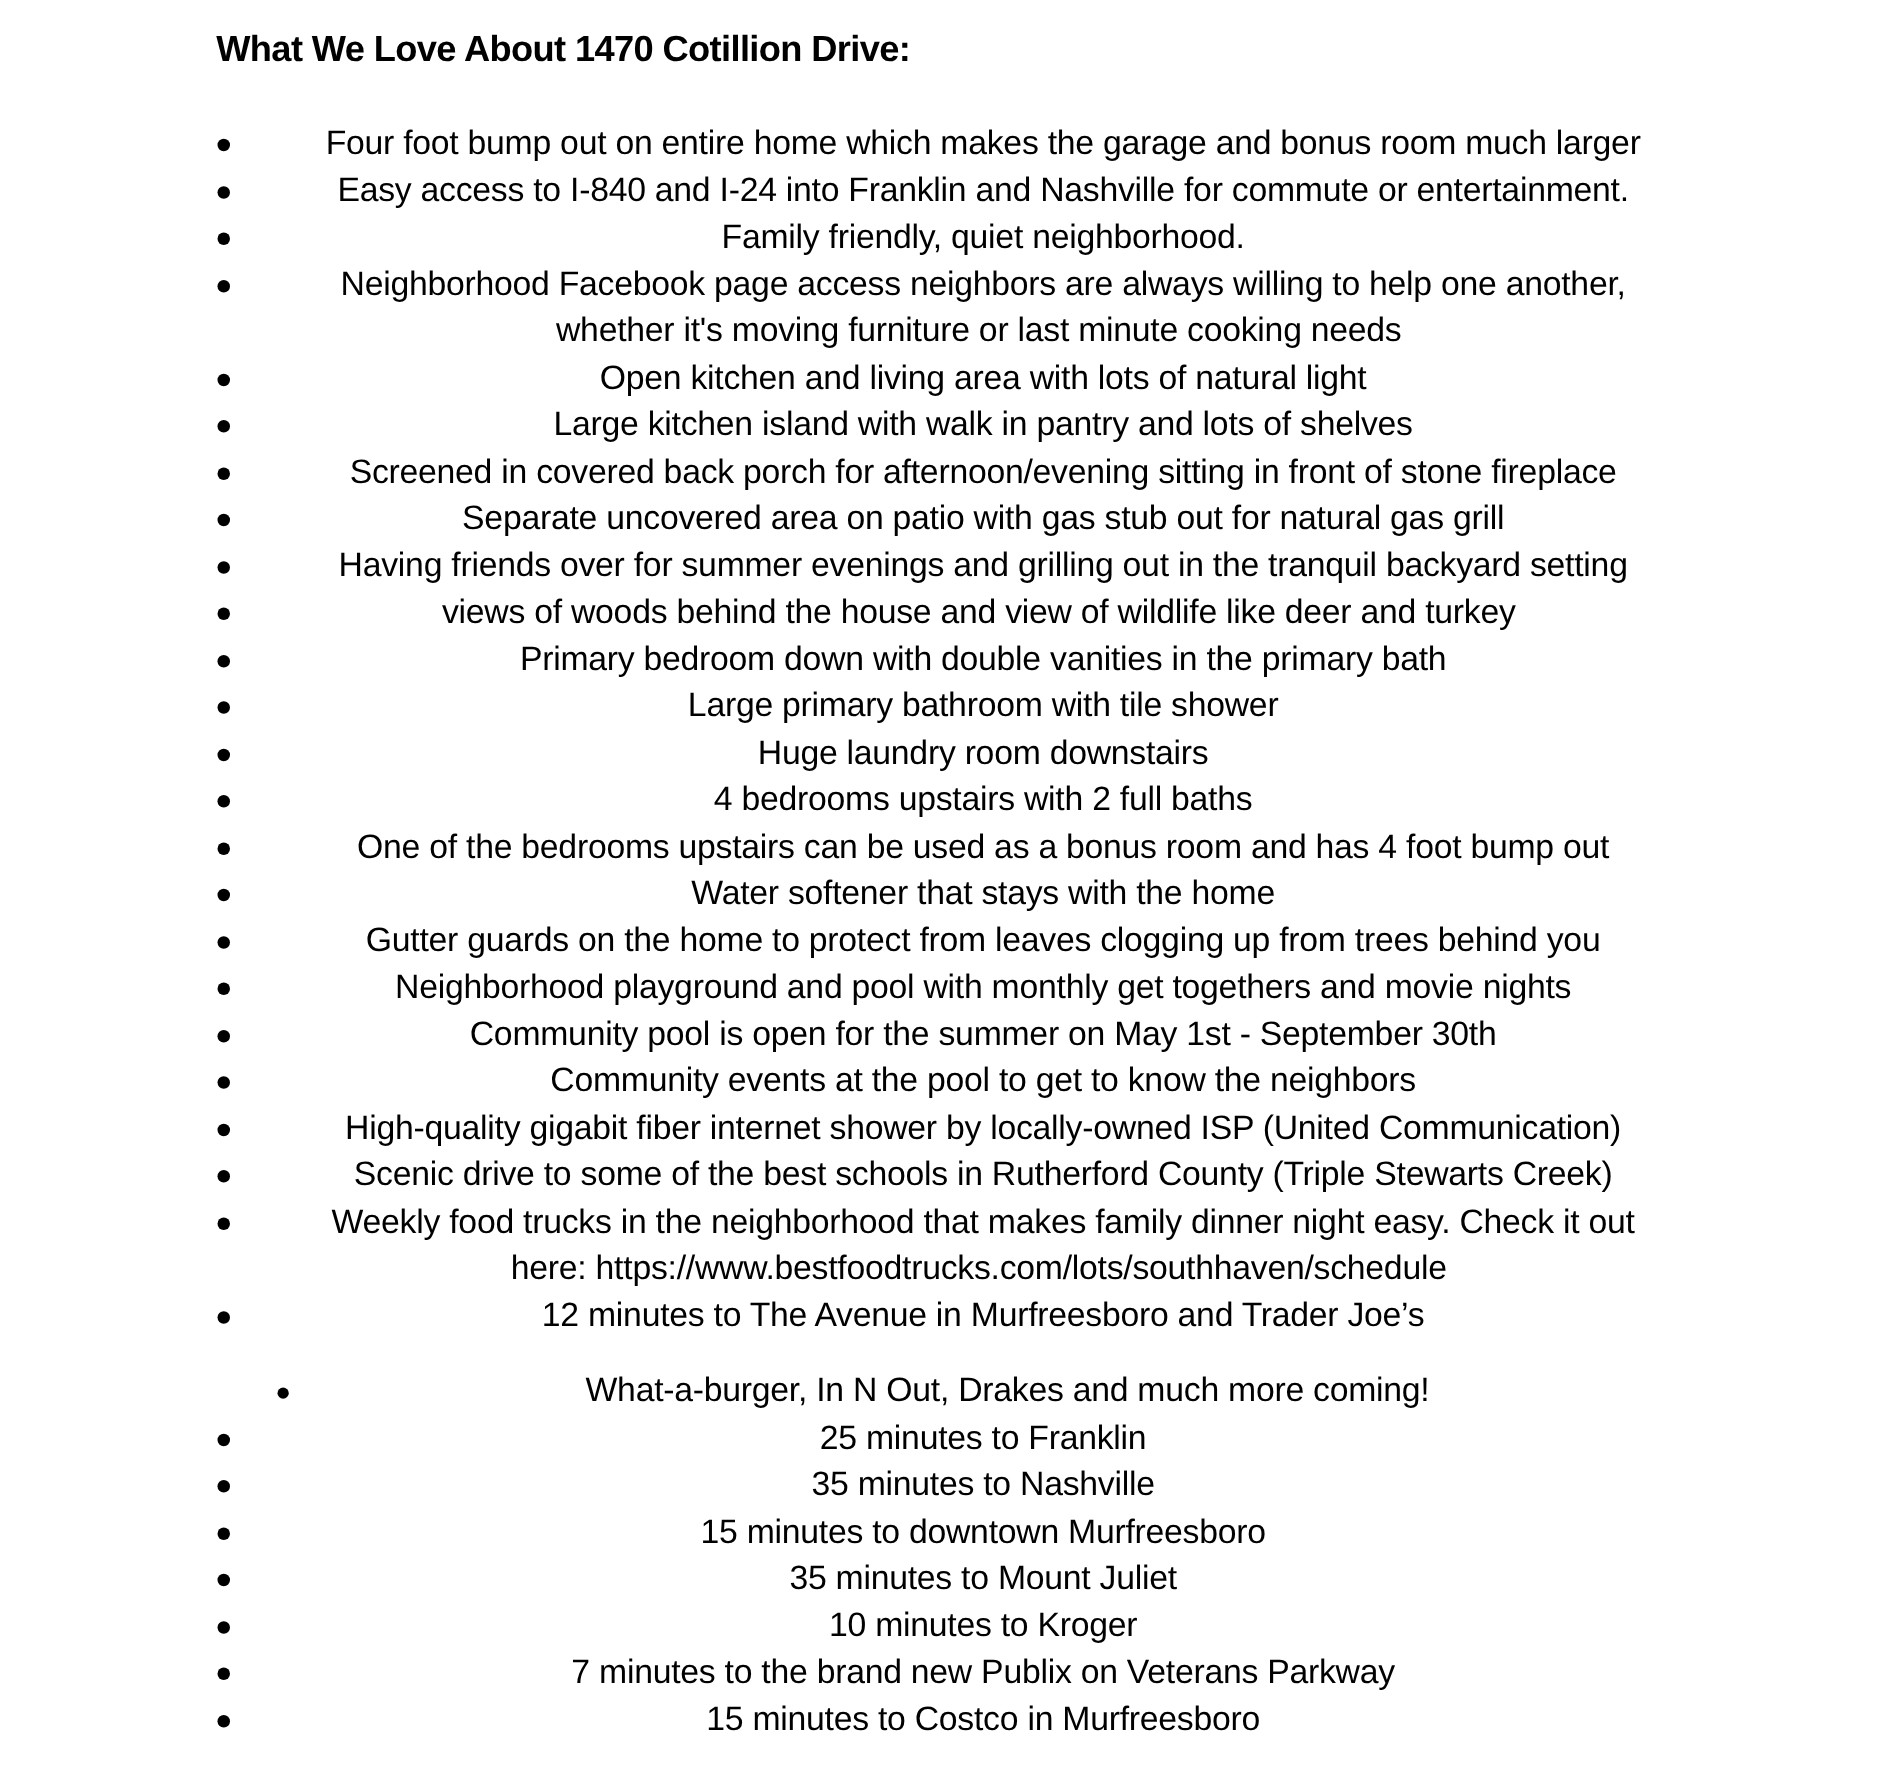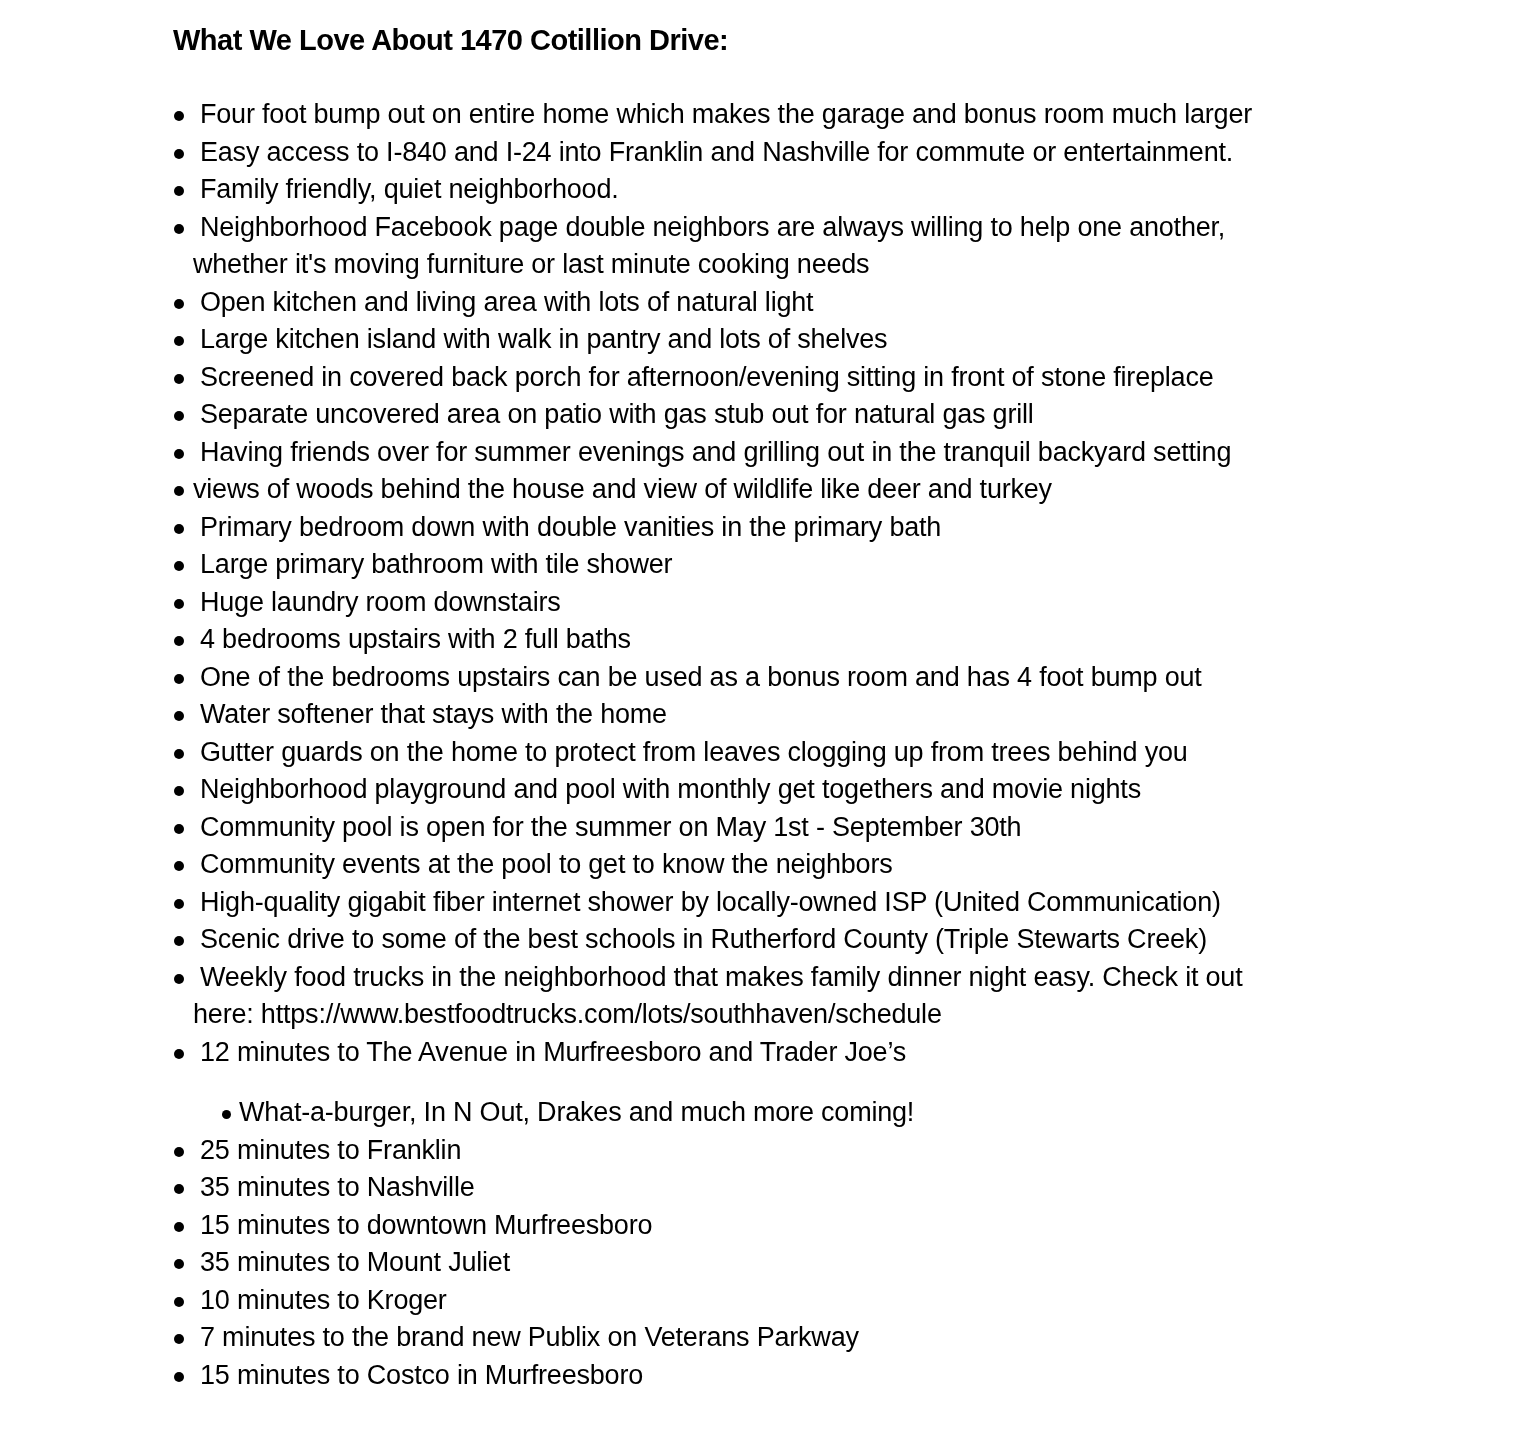--- a/index.html
+++ b/index.html
@@ -1,36 +1,36 @@
 <!DOCTYPE html>
 <html><head>
 <meta charset="utf-8">
 <style>
   html, body { margin: 0; padding: 0; background: #ffffff; }
   body { width: 1518px; height: 1430px; position: relative; overflow: hidden;
          font-family: "Liberation Sans", sans-serif; color: #000; }
   .doc { position: absolute; left: 173px; top: 20px; width: 1200px; }
   .title { font-weight: bold; font-size: 29px; letter-spacing: -0.5px; line-height: 40px; margin: 0 0 36px 0; }
   ul.list { list-style: none; margin: 0; padding: 0; }
-  ul.list li { position: relative; font-size: 27px; line-height: 37.5px; padding-left: 27px; letter-spacing: -0.2px; }
+  ul.list li { position: relative; font-size: 27px; line-height: 37.5px; padding-left: 27px; letter-spacing: -0.2px; text-align: center; }
   ul.list li .bullet { position: absolute; left: 1px; top: 15px; width: 10px; height: 10px; border-radius: 50%; background: #000; }
   ul.list li .cont { display: block; margin-left: -7px; }
   ul.list li.sub { padding-left: 66px; margin-top: 23px; }
   ul.list li.sub .bullet { left: 49px; width: 9px; height: 9px; top: 16px; }
 </style>
 </head>
 <body>
 
 <div class="doc">
   <div class="title">What We Love About 1470 Cotillion Drive:</div>
   <ul class="list" id="feature-list">
       <li><span class="bullet"></span><span>Four foot bump out on entire home which makes the garage and bonus room much larger</span></li>
       <li><span class="bullet"></span><span>Easy access to I-840 and I-24 into Franklin and Nashville for commute or entertainment.</span></li>
       <li><span class="bullet"></span><span>Family friendly, quiet neighborhood.</span></li>
-      <li><span class="bullet"></span><span>Neighborhood Facebook page double neighbors are always willing to help one another,</span><span class="cont">whether it's moving furniture or last minute cooking needs</span></li>
+      <li><span class="bullet"></span><span>Neighborhood Facebook page access neighbors are always willing to help one another,</span><span class="cont">whether it's moving furniture or last minute cooking needs</span></li>
       <li><span class="bullet"></span><span>Open kitchen and living area with lots of natural light</span></li>
       <li><span class="bullet"></span><span>Large kitchen island with walk in pantry and lots of shelves</span></li>
       <li><span class="bullet"></span><span>Screened in covered back porch for afternoon/evening sitting in front of stone fireplace</span></li>
       <li><span class="bullet"></span><span>Separate uncovered area on patio with gas stub out for natural gas grill</span></li>
       <li><span class="bullet"></span><span>Having friends over for summer evenings and grilling out in the tranquil backyard setting</span></li>
       <li><span class="bullet"></span><span class="cont">views of woods behind the house and view of wildlife like deer and turkey</span></li>
       <li><span class="bullet"></span><span>Primary bedroom down with double vanities in the primary bath</span></li>
       <li><span class="bullet"></span><span>Large primary bathroom with tile shower</span></li>
       <li><span class="bullet"></span><span>Huge laundry room downstairs</span></li>
       <li><span class="bullet"></span><span>4 bedrooms upstairs with 2 full baths</span></li>

